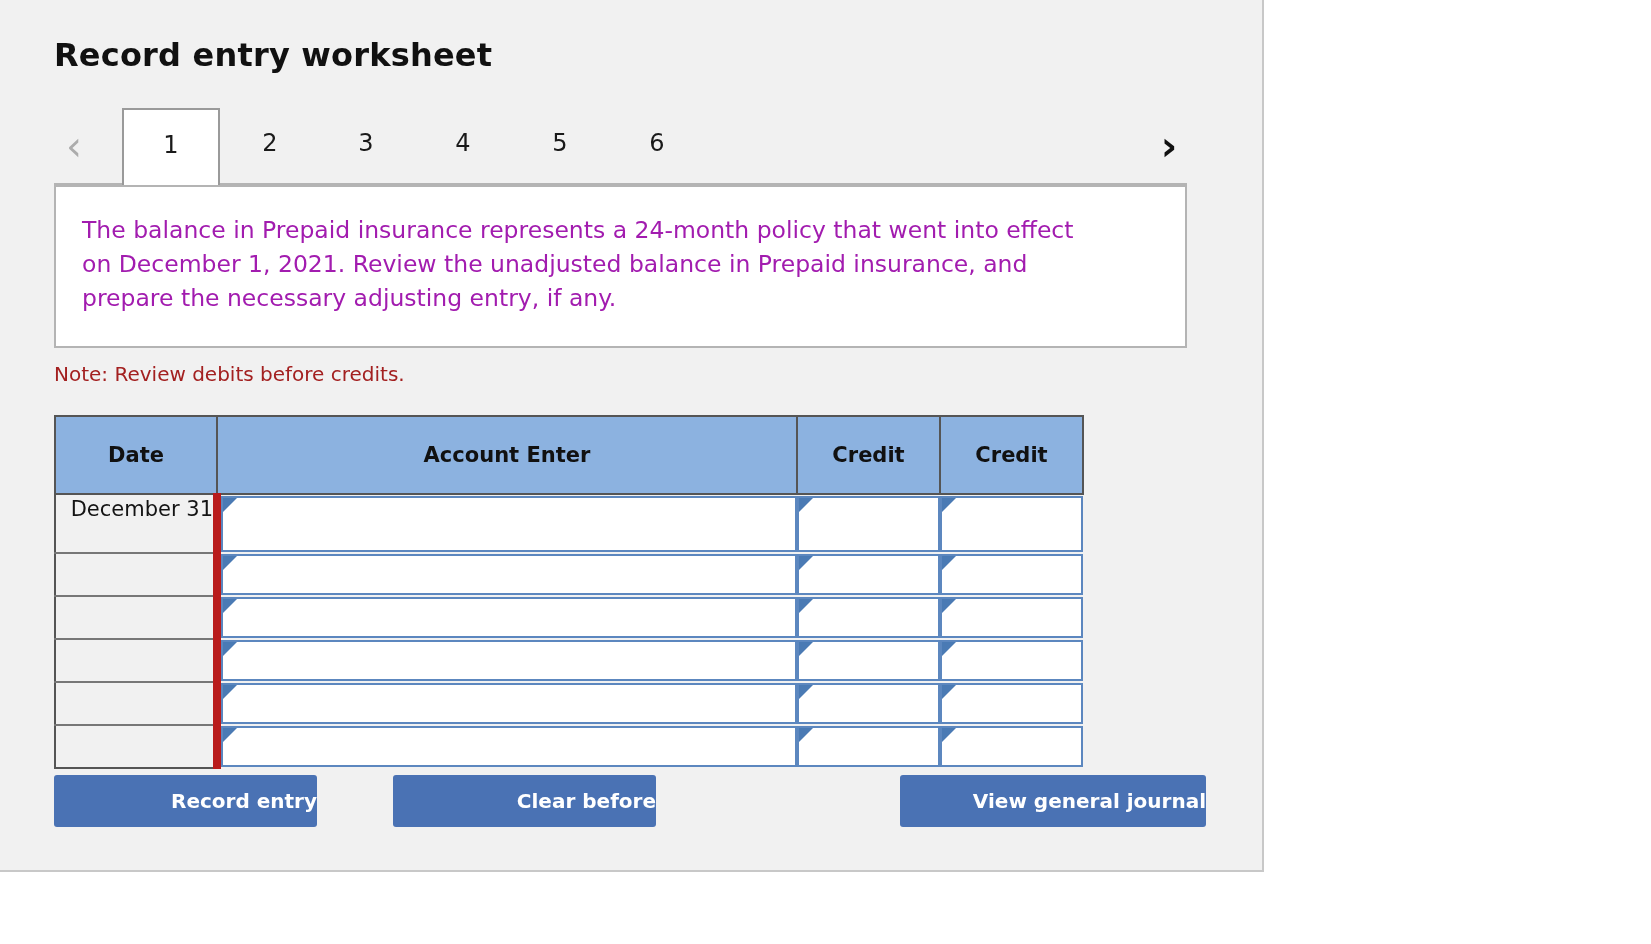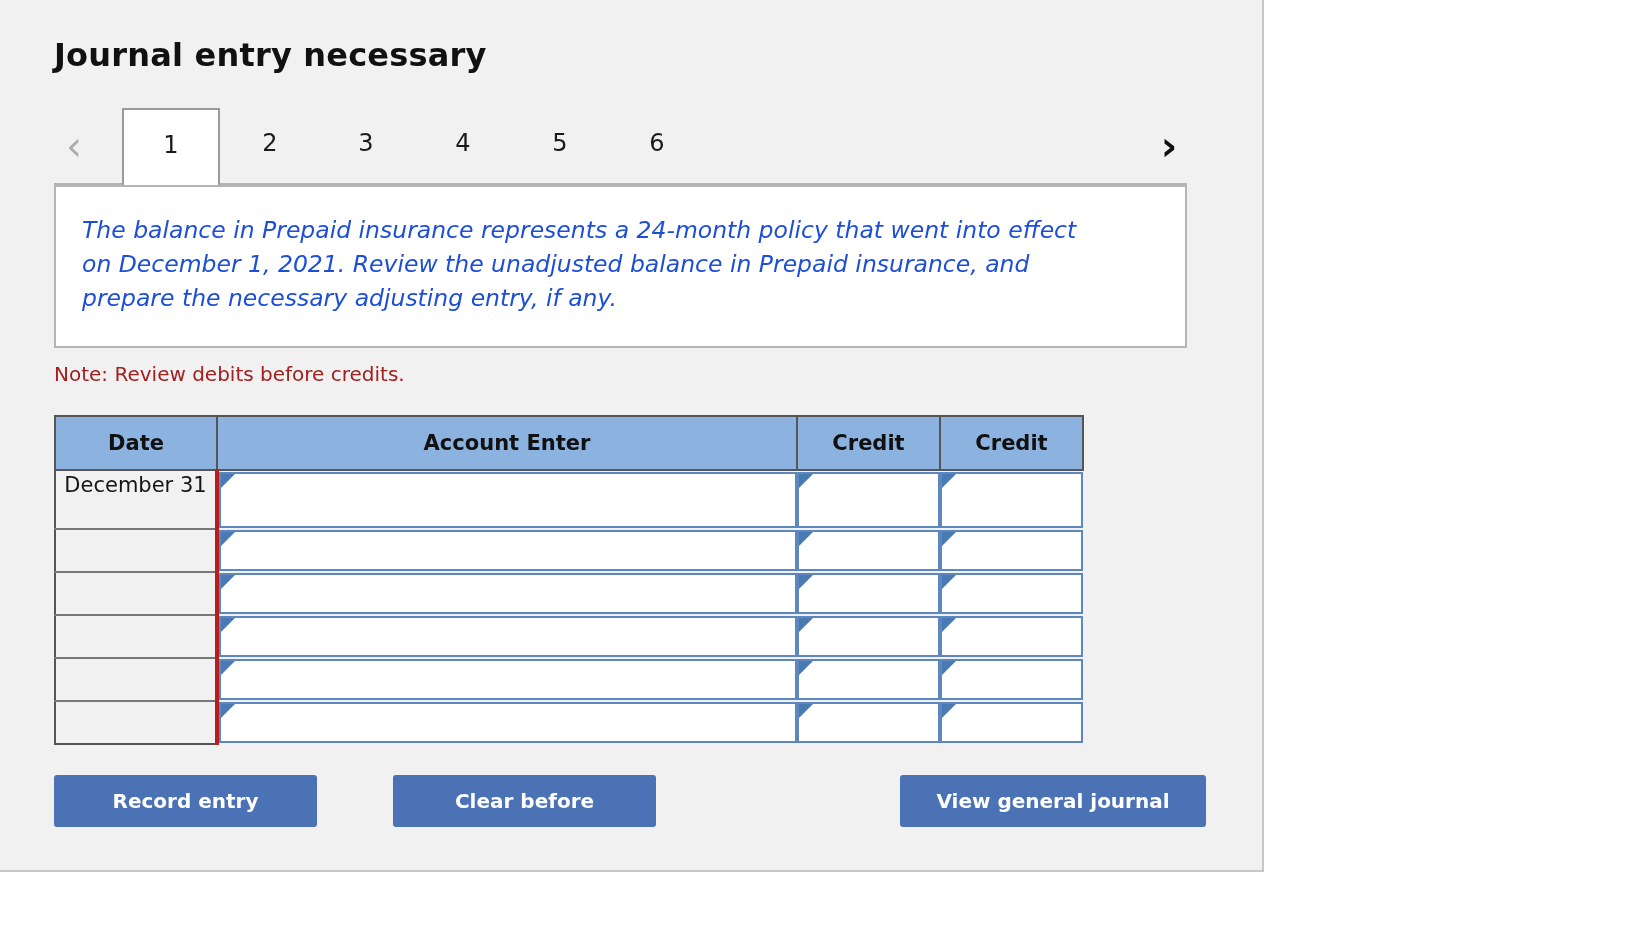--- a/index.html
+++ b/index.html
@@ -110,22 +110,21 @@
     border: 2px solid #b4b4b4;
     box-sizing: border-box;
   }
   .instruction-text {
     position: absolute;
     left: 26px;
     top: 26px;
     width: 1000px;
     font-size: 23.5px;
     line-height: 34px;
-    color: #1d4ed8;
-    font-style: italic;
+    color: #a21caf;
   }
 
   
   .note-text {
     position: absolute;
     left: 54px;
     top: 362px;
     font-size: 20px;
     color: #a32020;
     white-space: nowrap;
@@ -141,36 +140,36 @@
     table-layout: fixed;
   }
   .journal-table th {
     background: #8cb2e0;
     border: 2px solid #555555;
     font-size: 21px;
     font-weight: bold;
     color: #111111;
     height: 44px;
     text-align: center;
-    padding: 4px;
+    padding: 16px;
   }
   .journal-table td {
     padding: 0;
     vertical-align: top;
   }
   .col-date   { width: 162px; }
   .col-acct   { width: 580px; }
   .col-debit  { width: 143px; }
   .col-credit { width: 143px; }
 
   .date-cell {
     border-left: 2px solid #555555;
-    border-right: 4px solid #b91c1c;
+    border-right: 8px solid #b91c1c;
     border-bottom: 2px solid #777777;
-    text-align: center;
+    text-align: right;
     font-size: 21px;
     color: #141414;
     line-height: 28px;
     padding-top: 9px;
     box-sizing: border-box;
     margin-left: 20px;
   }
   .date-cell.tall   { height: 58px; }
   .date-cell.short  { height: 43px; }
   .date-cell.last   { border-bottom: 2px solid #555555; }
@@ -204,35 +203,35 @@
   .btn {
     position: absolute;
     height: 52px;
     background: #4a72b4;
     border: none;
     border-radius: 3px;
     color: #ffffff;
     font-family: "DejaVu Sans", "Liberation Sans", sans-serif;
     font-size: 20px;
     font-weight: bold;
-    text-align: center;
+    text-align: right;
     line-height: 52px;
     cursor: pointer;
     user-select: none;
   }
   .btn-record  { left: 54px;  top: 775px; width: 263px; }
   .btn-clear   { left: 393px; top: 775px; width: 263px; }
   .btn-journal { left: 900px; top: 775px; width: 306px; }
 </style>
 </head>
 <body>
 
 <div class="worksheet-card">
 
-  <div class="page-title">Journal entry necessary</div>
+  <div class="page-title">Record entry worksheet</div>
 
   <div class="tab-strip">
     <div class="tab-rule"></div>
 
     <div class="nav-arrow nav-prev">‹</div>
     <div class="nav-arrow nav-next">›</div>
 
     <div class="tab-list">
       <div class="tab-item active" style="left:0px; width:98px;">1</div>
       <div class="tab-item" style="left:100px; width:96px;">2</div>

